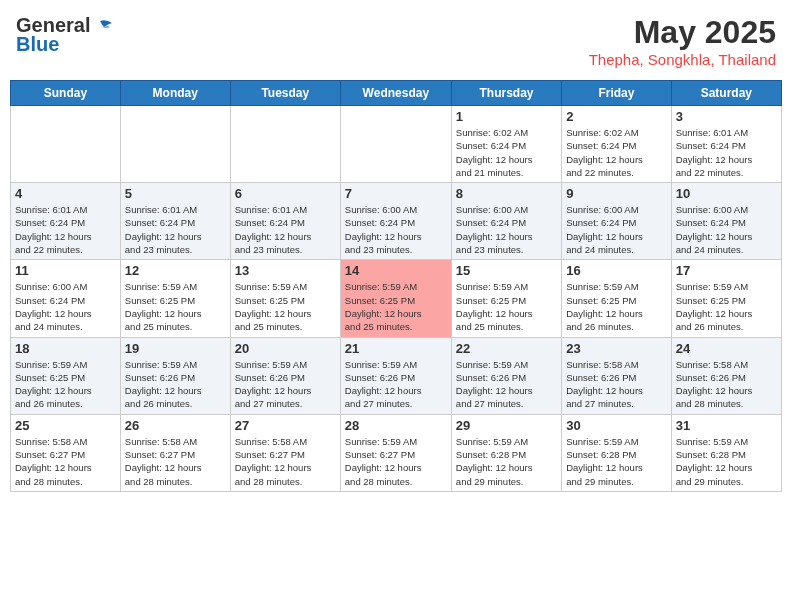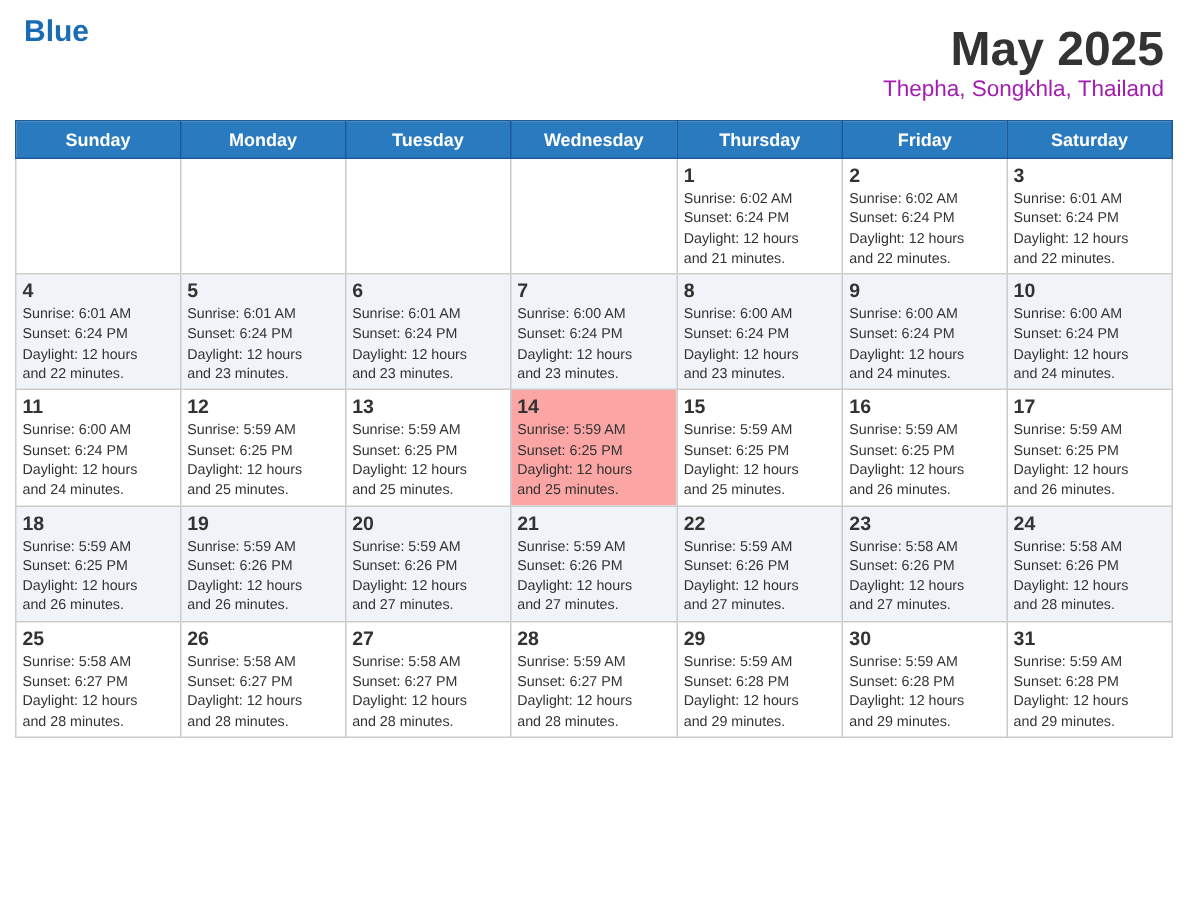--- a/index.html
+++ b/index.html
@@ -25,21 +25,21 @@
     .title-section {
       text-align: right;
     }
     .month-title {
       font-size: 32px;
       font-weight: bold;
       color: #333;
     }
     .subtitle {
       font-size: 15px;
-      color: #a21caf;
+      color: #ef4444;
       margin-left: 32px;
     }
     .calendar {
       width: 100%;
       border-collapse: collapse;
       border: 1px solid #ccc;
     }
     .calendar th {
       background: #2a7abf;
       color: #fff;
@@ -79,20 +79,27 @@
     }
     .empty-cell {
       background: #fff !important;
     }
   </style>
 </head>
 <body>
 
 <div class="header">
   <div class="logo">
+    <div style="display:flex;align-items:center;gap:2px;">
+      <span style="font-size:20px;font-weight:bold;color:#333;">General</span>
+      <svg width="22" height="14" viewBox="0 0 22 14">
+        <path d="M8 2 Q14 0 20 4 Q16 5 12 8 Q10 6 8 2Z" fill="#1a6bb5"></path>
+        <path d="M10 8 Q14 10 18 8 Q16 6 12 8Z" fill="#1a6bb5" opacity="0.6"></path>
+      </svg>
+    </div>
     <span style="font-size:20px;font-weight:bold;color:#1a6bb5;margin-top:-4px;">Blue</span>
   </div>
   <div class="title-section">
     <div class="month-title">May 2025</div>
     <div class="subtitle">Thepha, Songkhla, Thailand</div>
   </div>
 </div>
 
 <table class="calendar">
   <thead>

